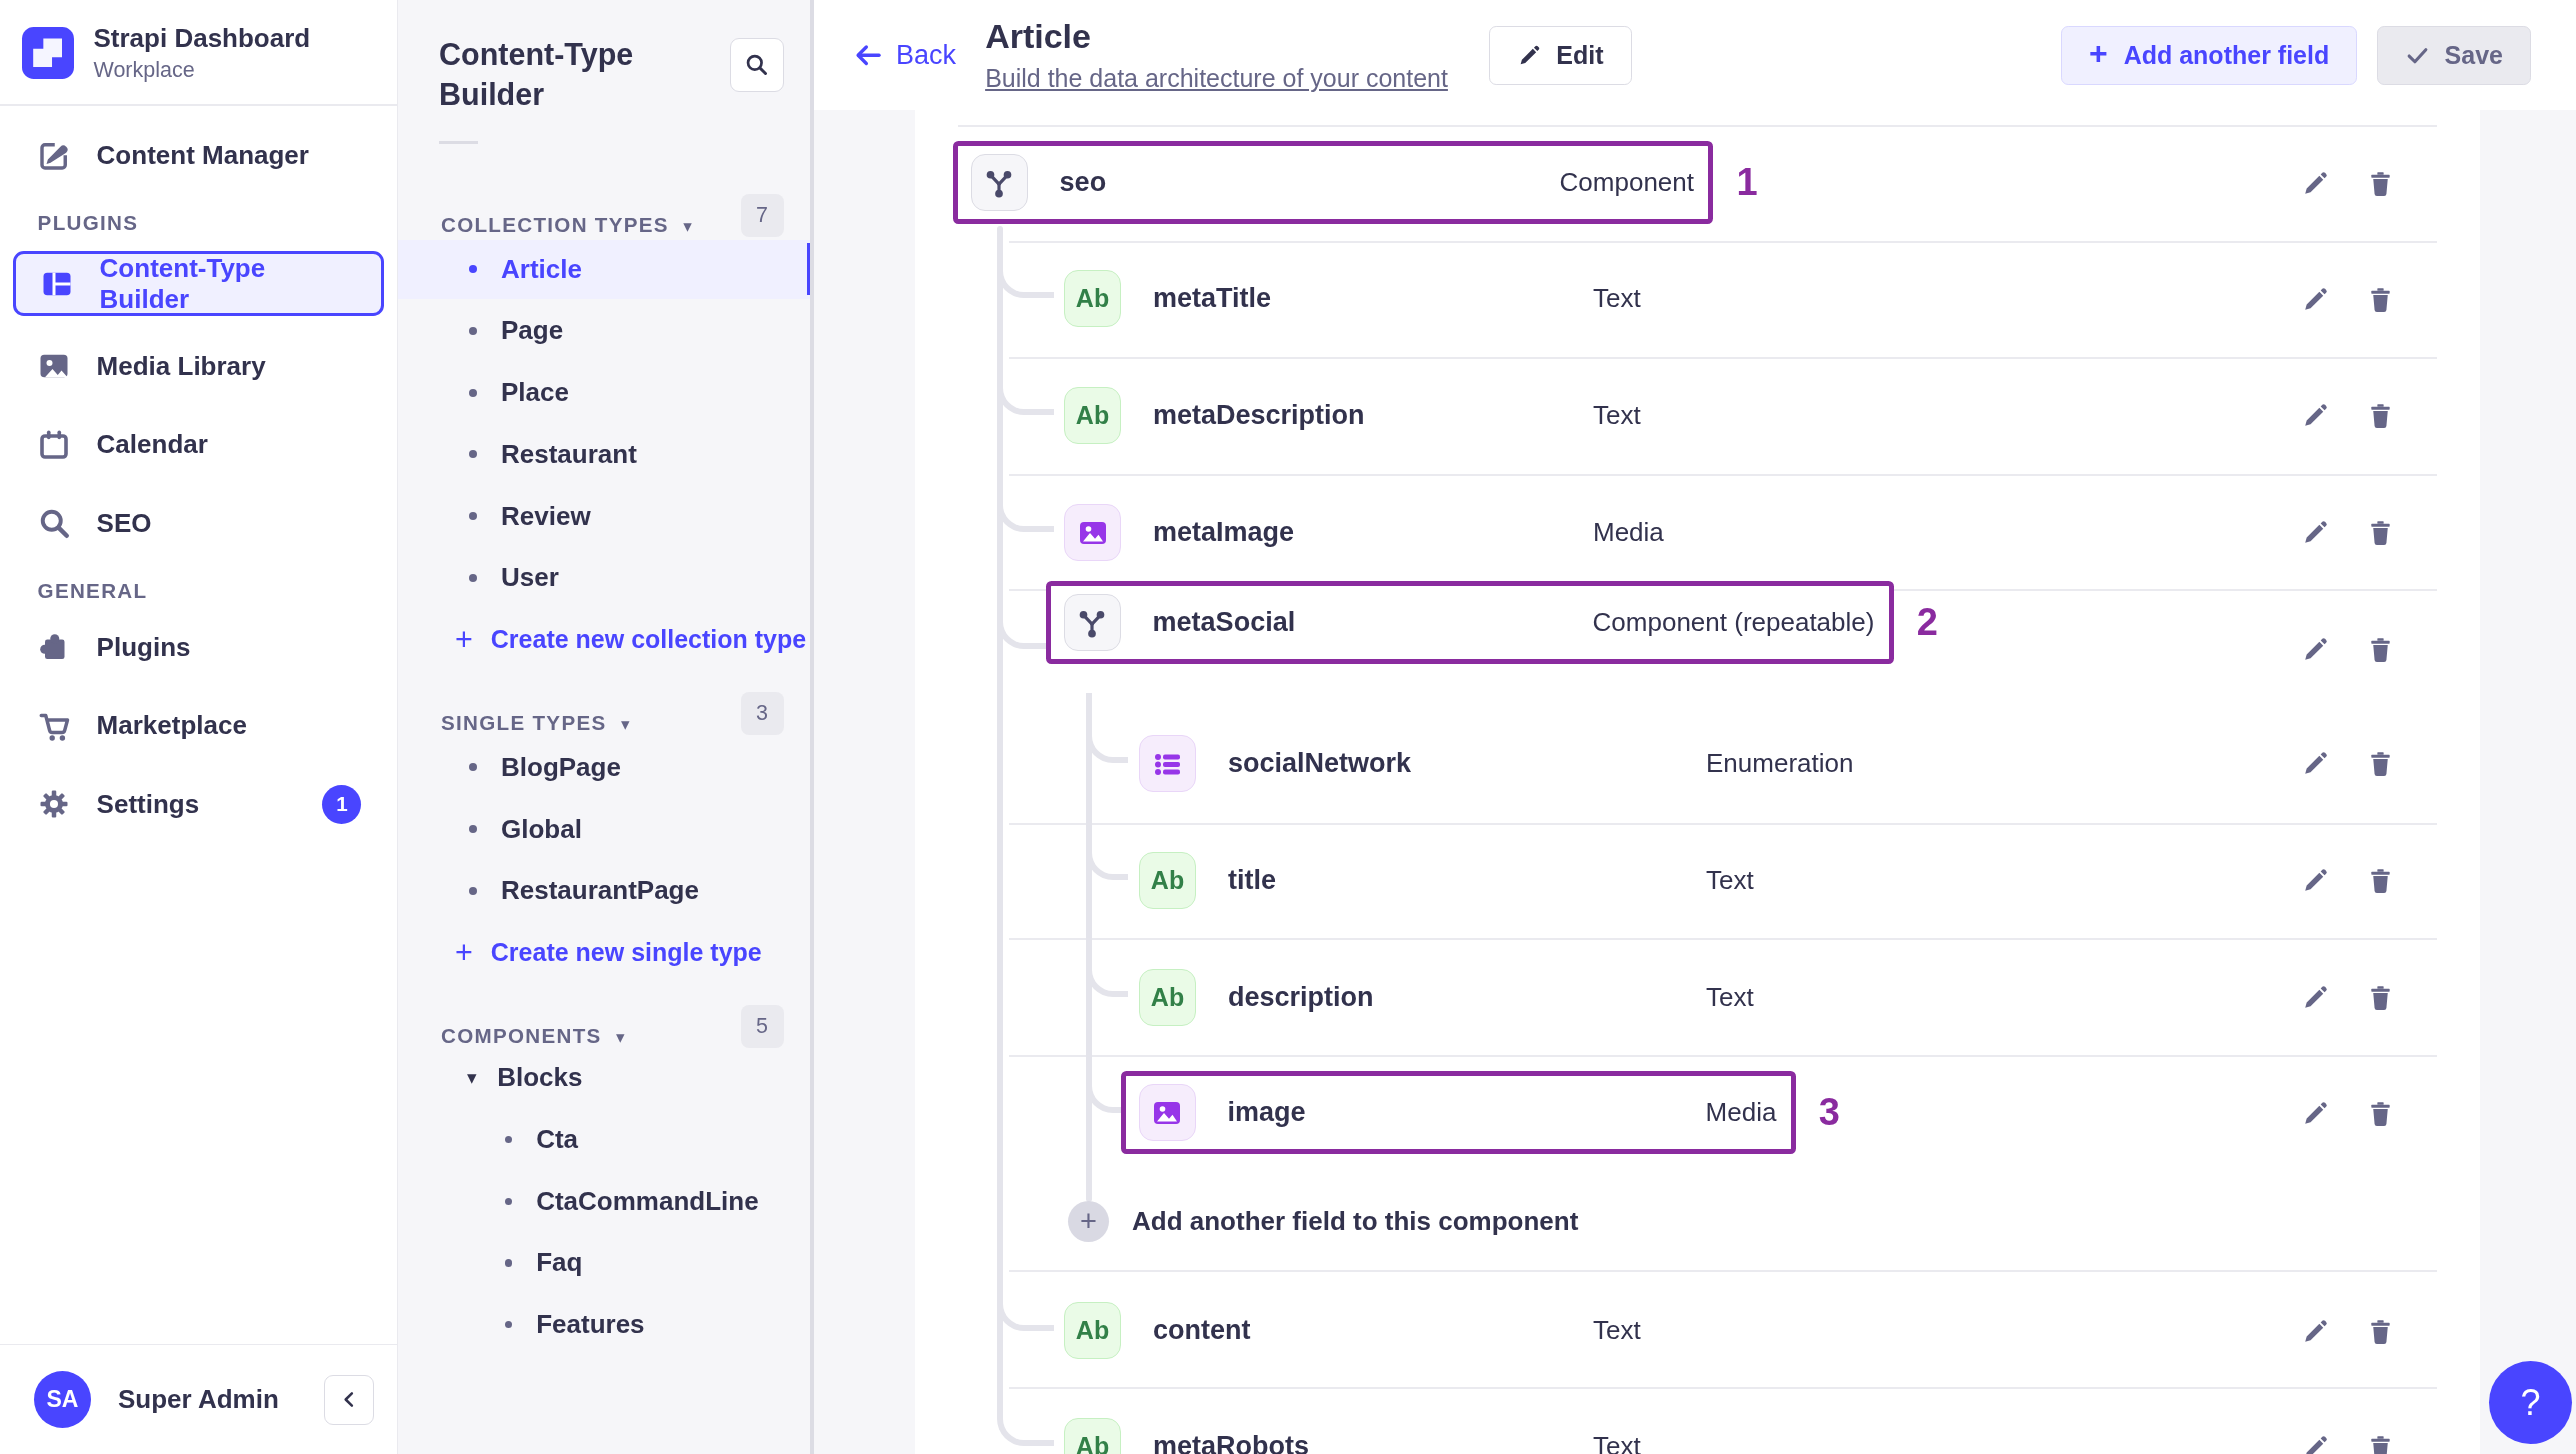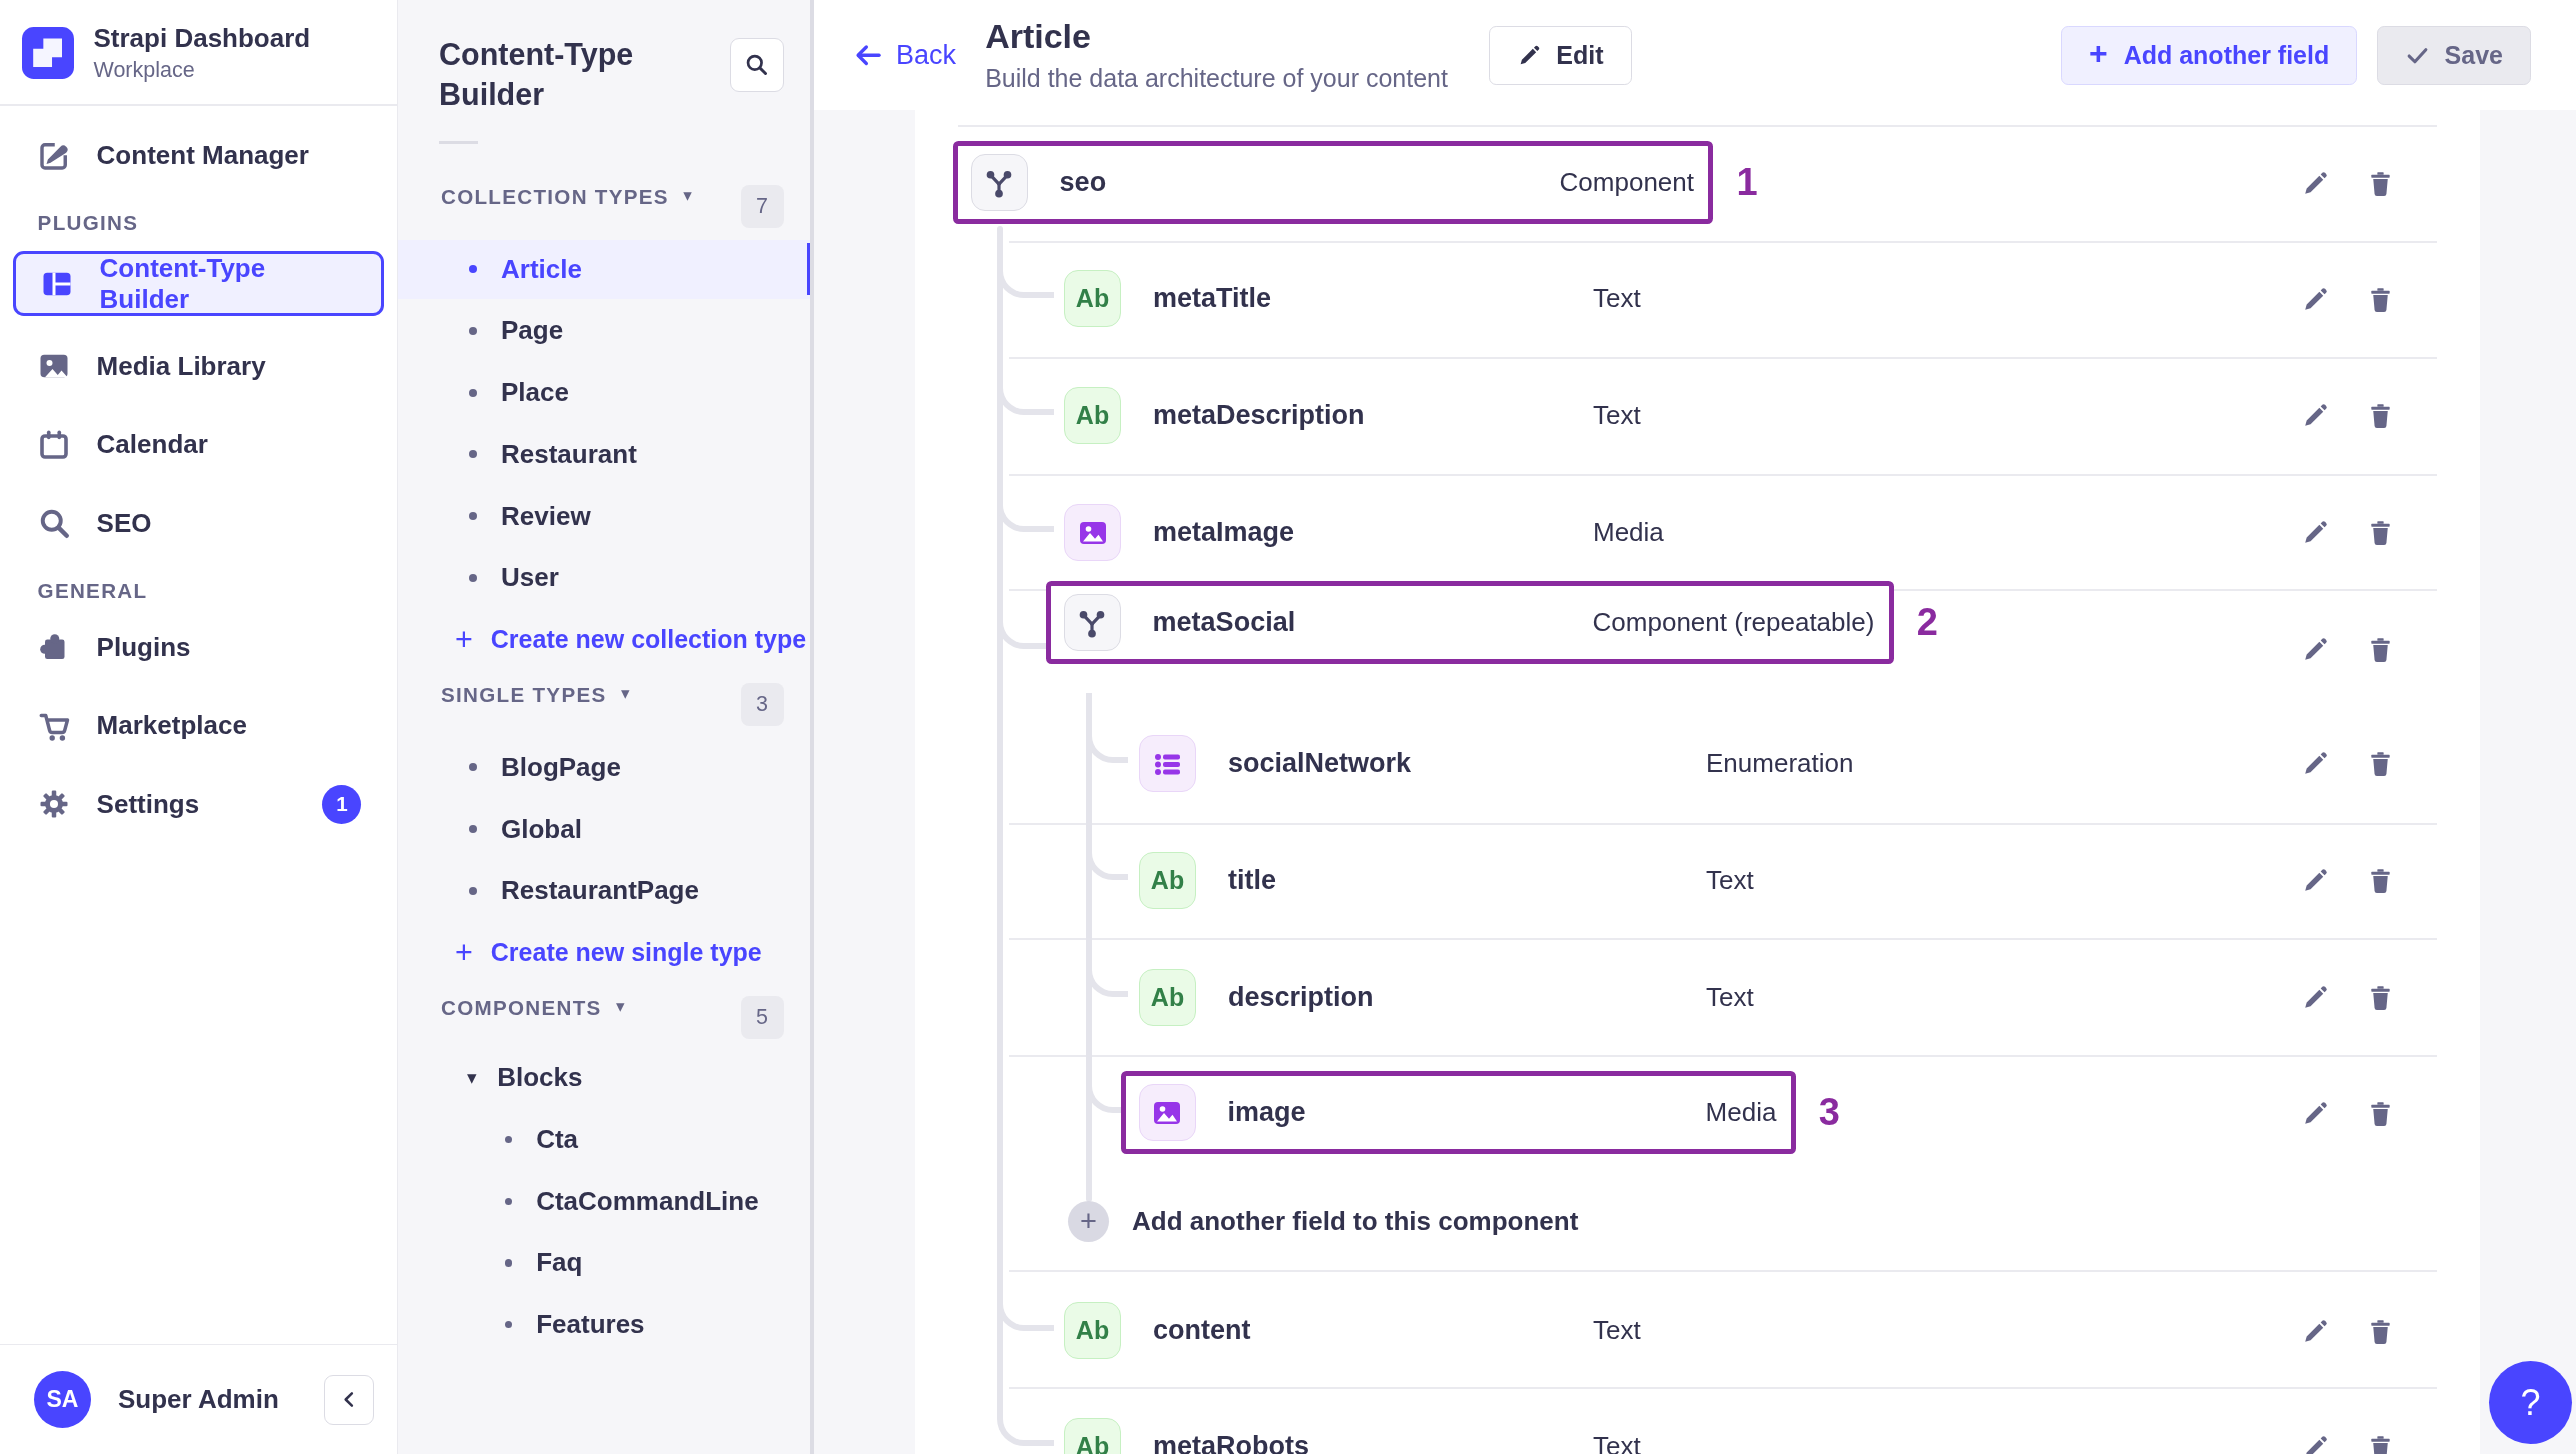--- a/index.html
+++ b/index.html
@@ -29,21 +29,21 @@
   .uname { font-size:26px; font-weight:600; color:#32324d; flex:1; }
   .collapse { width:50px; height:50px; border-radius:9px; border:1.8px solid #dcdce4; background:#fff; display:flex; align-items:center; justify-content:center; cursor:pointer; }
 
   
   #sb2 { width:416px; flex:none; background:#f6f6f9; position:relative; overflow:hidden; }
   .p2-head { display:flex; align-items:flex-start; justify-content:space-between; padding:34px 30.5px 0 41px; }
   .p2-head h1 { font-size:30.5px; line-height:40px; font-weight:700; color:#32324d; max-width:269px; }
   .searchbtn { width:54px; height:54px; border-radius:9px; border:1.8px solid #dcdce4; background:#fff; display:flex; align-items:center; justify-content:center; cursor:pointer; margin-top:3.6px; }
   .p2-div { width:39px; height:2.7px; background:#dcdce4; margin:27px 0 0 41px; }
   #p2-sections { padding-top:27px; }
-  .psec-head { display:flex; align-items:flex-start; height:52px; padding:0 30.5px 0 43px; margin-top:14.4px; }
+  .psec-head { display:flex; align-items:flex-end; height:52px; padding:0 30.5px 0 43px; margin-top:14.4px; }
   .psec-label { font-size:20.6px; font-weight:700; letter-spacing:1.3px; color:#666687; }
   .psec-caret { font-size:17px; color:#666687; margin-left:14.4px; }
   .pbadge { margin-left:auto; min-width:43px; height:43px; border-radius:8px; background:#eaeaef; color:#666687; font-size:21.5px; display:flex; align-items:center; justify-content:center; }
   .pitem { height:59px; display:flex; align-items:center; padding-left:71px; cursor:pointer; position:relative; margin:2.7px 0; }
   .pitem .dot { width:8px; height:8px; border-radius:50%; background:#666687; margin-right:24px; flex:none; }
   .pitem .plabel { font-size:26px; font-weight:600; color:#32324d; }
   .pitem.active { background:#f0f0ff; }
   .pitem.active .plabel { color:#4945ff; }
   .pitem.active .dot { background:#4945ff; }
   .active-bar { position:absolute; right:0; top:3.6px; bottom:3.6px; width:7.2px; background:#4945ff; }
@@ -57,21 +57,21 @@
   .pgroup .plabel { font-size:26px; font-weight:700; color:#32324d; }
   .p2-scroll { position:absolute; right:0; top:0; bottom:0; width:3.6px; background:#dcdce4; }
 
   
   #main { flex:1; position:relative; background:#f6f6f9; }
   #mheader { position:absolute; left:0; right:0; top:0; height:110px; background:#ffffff; display:flex; align-items:center; padding:0 45px 0 39px; }
   .back { display:flex; align-items:center; gap:12.6px; cursor:pointer; text-decoration:none; flex:none; }
   .back span { color:#4945ff; font-size:27px; }
   .hgroup { margin-left:29px; }
   .htitle { font-size:34px; font-weight:700; color:#32324d; }
-  .hsub { font-size:25px; color:#666687; margin-top:7.2px; }
+  .hsub { font-size:25px; color:#666687; margin-top:7.2px;text-decoration:underline; }
   .editbtn { margin-left:41px; height:59px; padding:0 27px; border-radius:7.2px; border:1.8px solid #dcdce4; background:#fff; display:flex; align-items:center; gap:14.4px; cursor:pointer; }
   .editbtn span { font-size:25px; font-weight:600; color:#32324d; }
   .spacer { flex:1; }
   .addbtn { height:59px; padding:0 27px; border-radius:7.2px; border:1.8px solid #d9d8ff; background:#f0f0ff; display:flex; align-items:center; gap:16px; cursor:pointer; }
   .addbtn .plus { color:#4945ff; font-size:32px; font-weight:700; line-height:1; margin-top:-3.6px; }
   .addbtn span.lbl { font-size:25px; font-weight:700; color:#4945ff; }
   .savebtn { margin-left:20px; height:59px; padding:0 27px; border-radius:7.2px; border:1.8px solid #dcdce4; background:#eaeaef; display:flex; align-items:center; gap:14.4px; cursor:pointer; }
   .savebtn span.lbl { font-size:25px; font-weight:700; color:#666687; }
 
   #card { position:absolute; left:101px; top:110px; width:1565px; height:1344px; background:#ffffff; overflow:hidden; }

